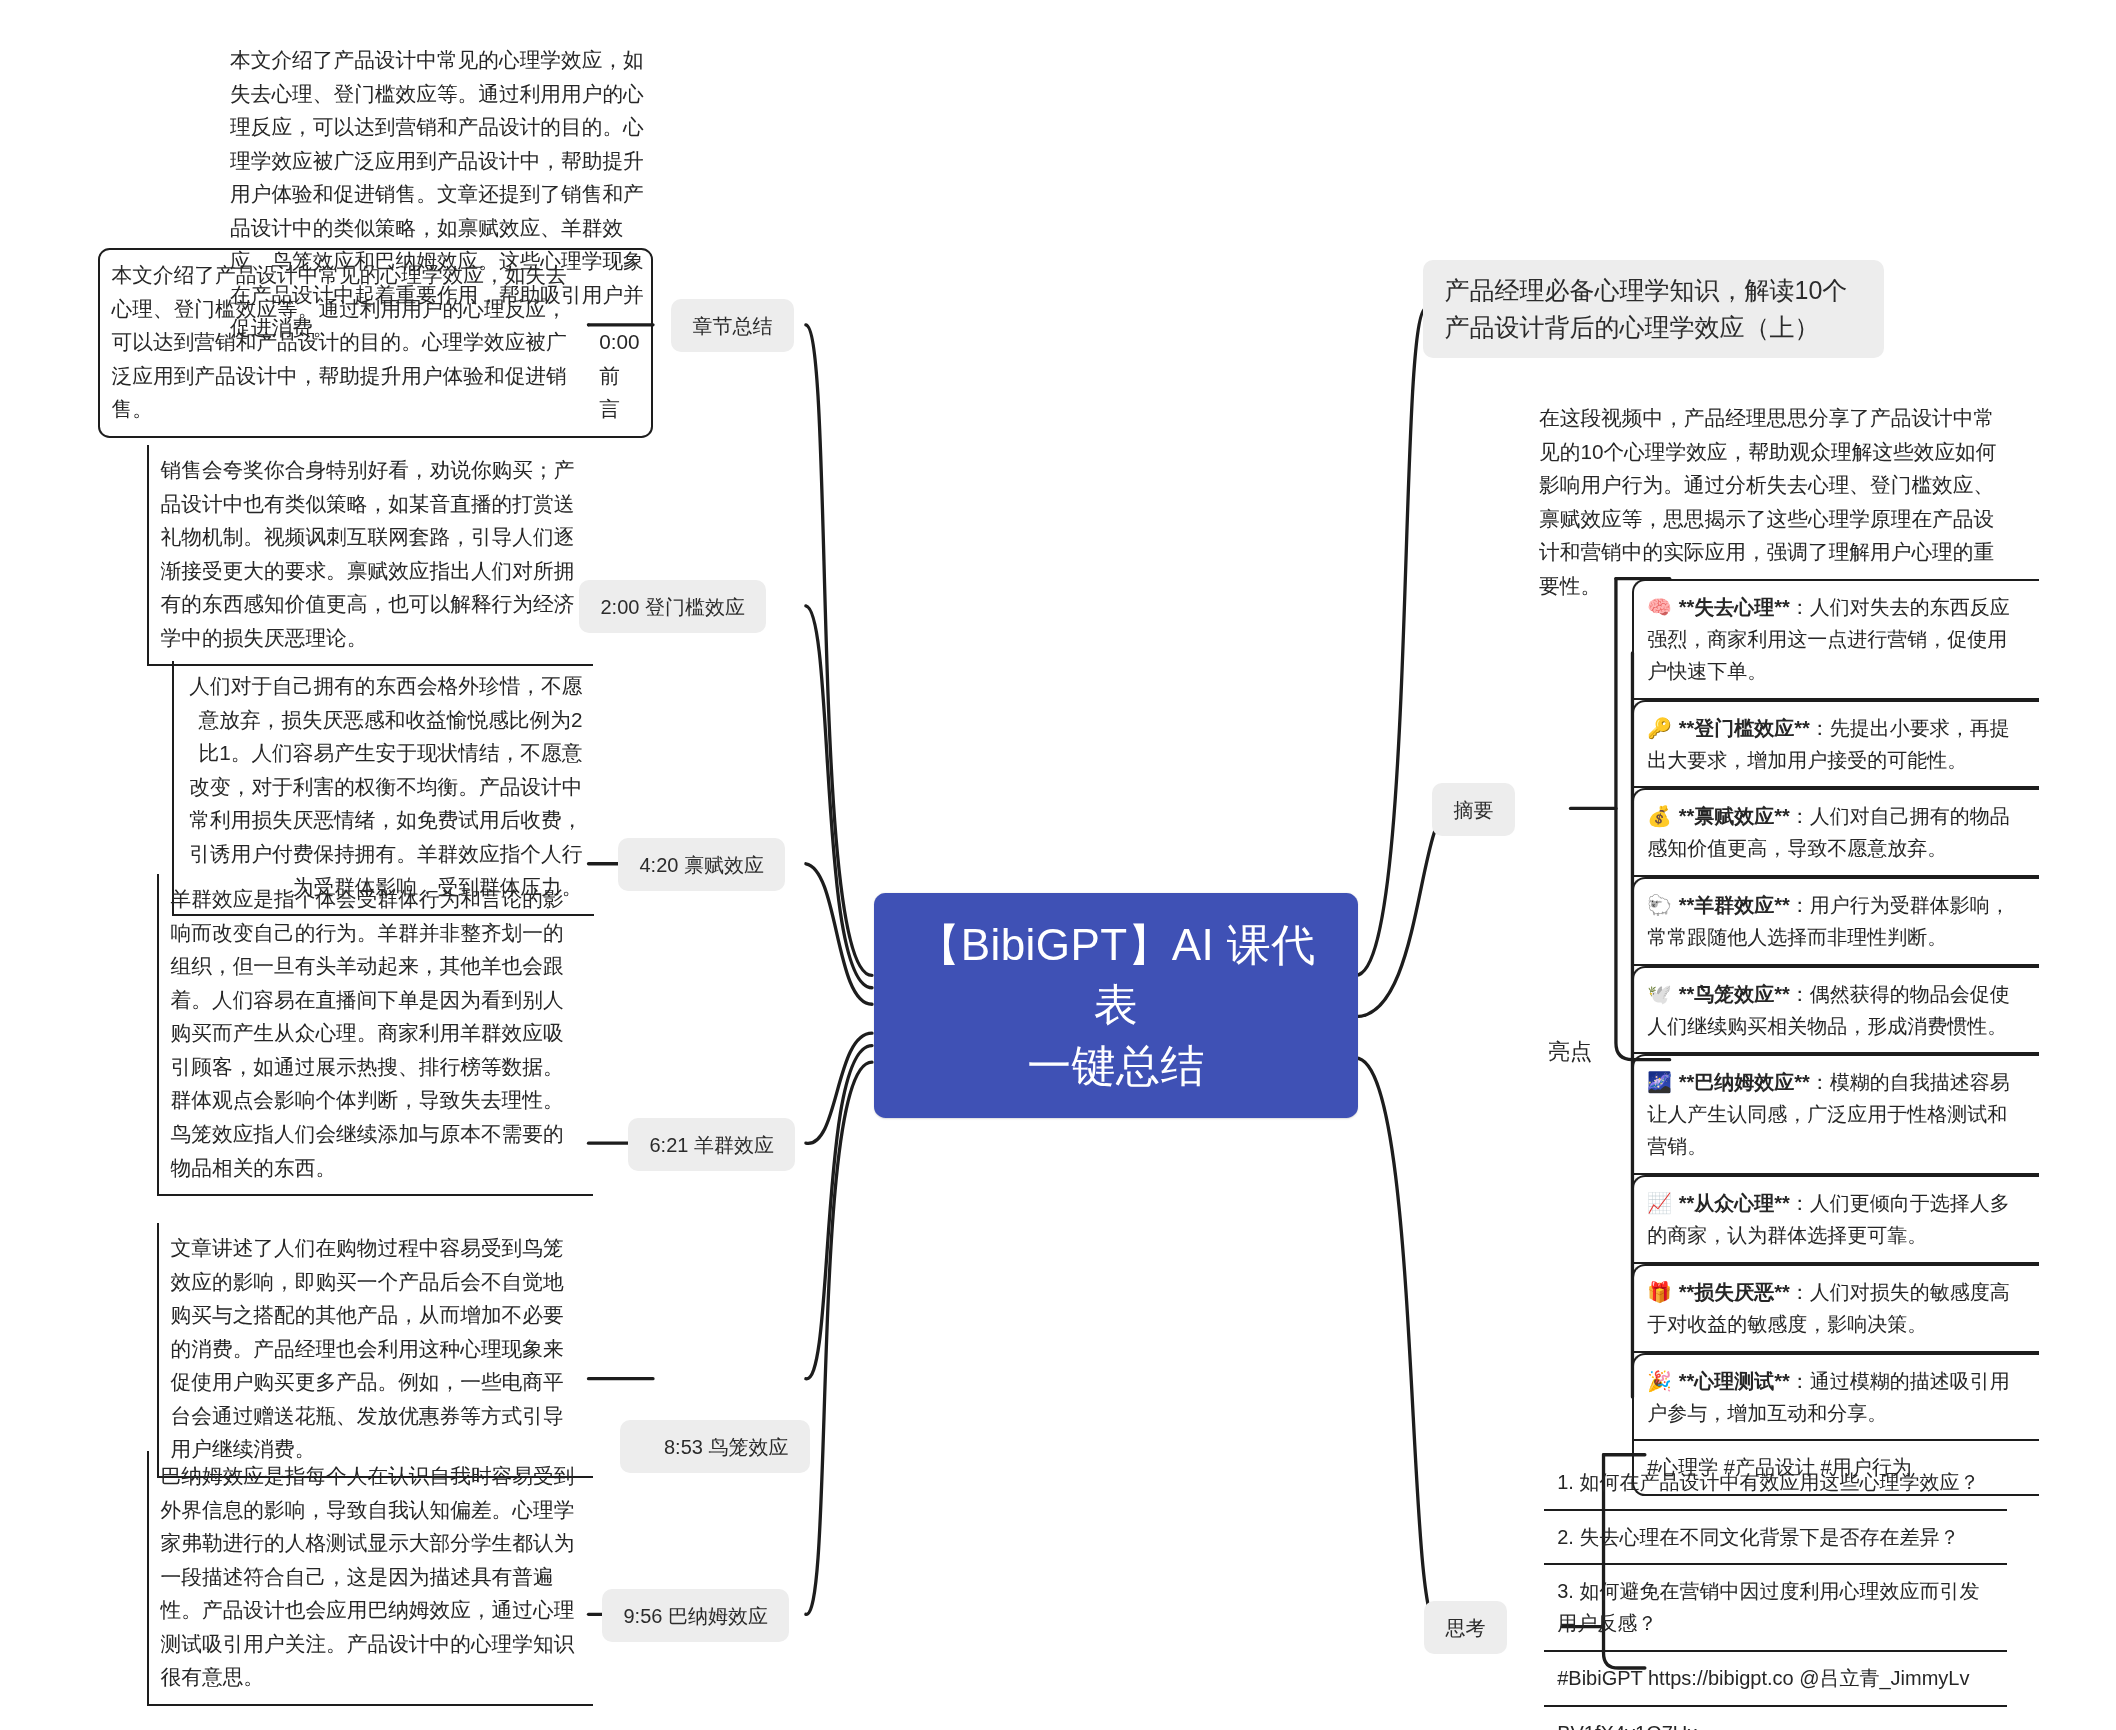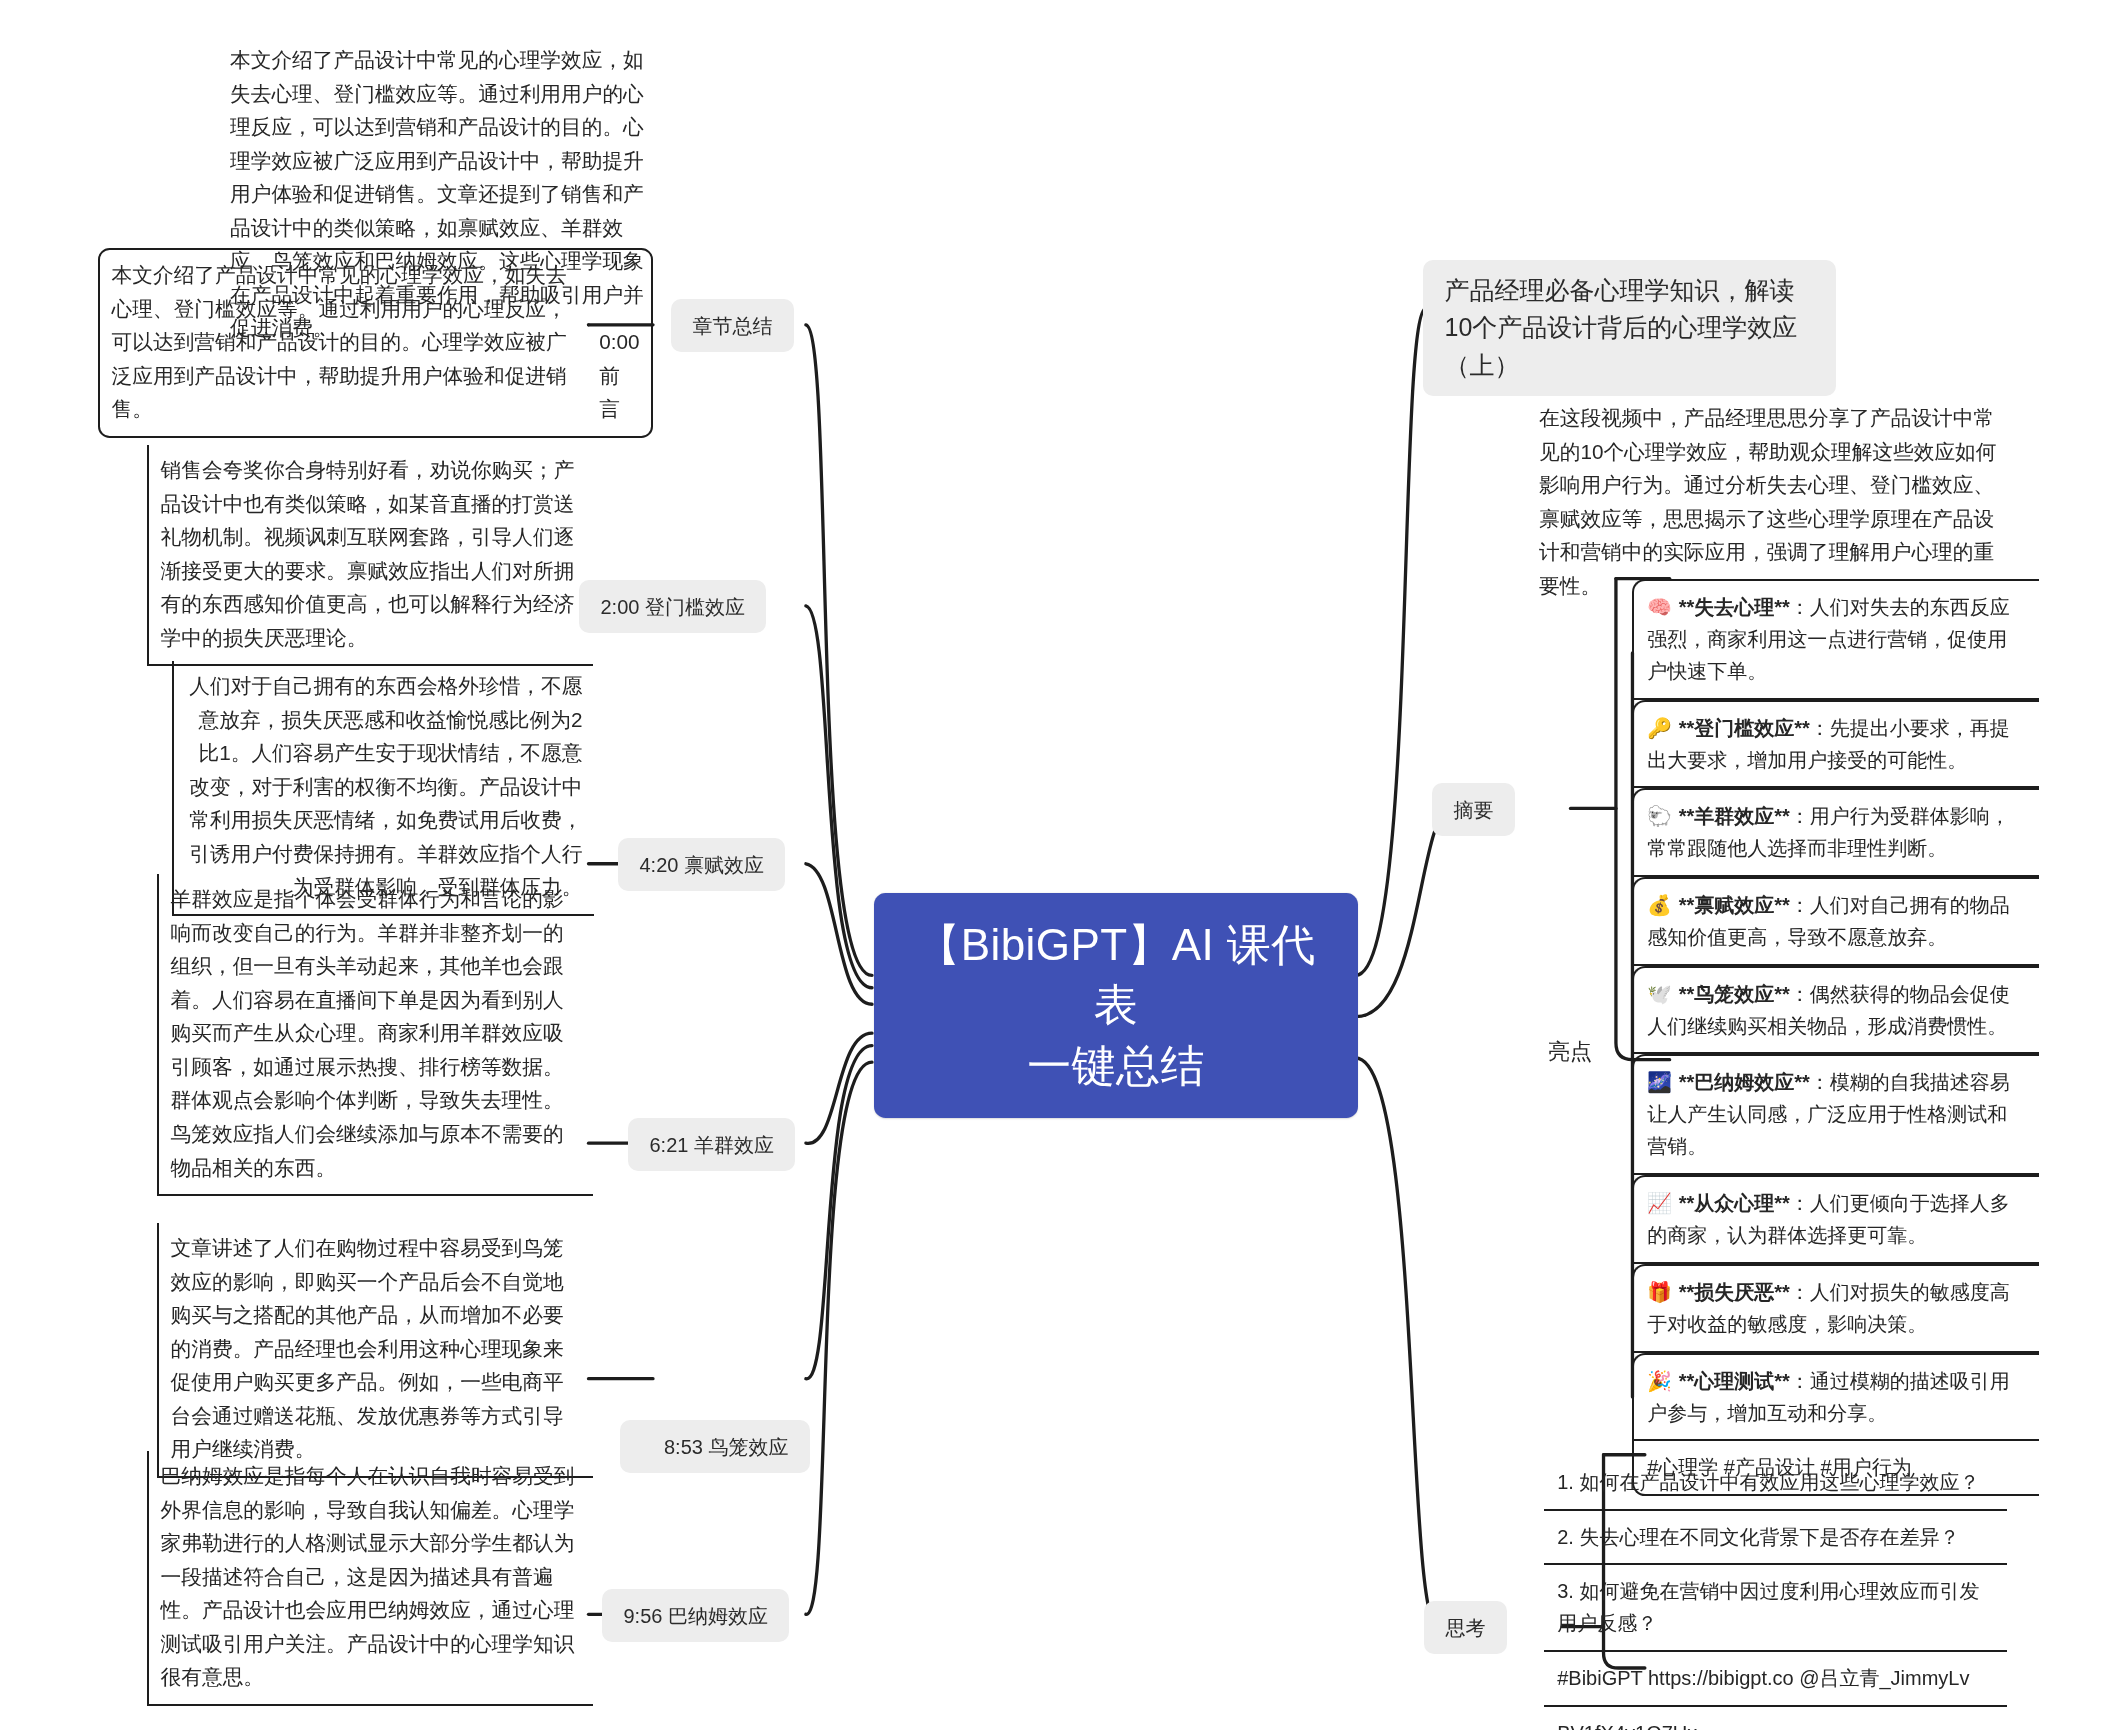--- a/index.html
+++ b/index.html
@@ -184,46 +184,46 @@
   <div class="node" style="left:147px; top:1451px; width:446px;">
     <div class="leaf plain-left">巴纳姆效应是指每个人在认识自我时容易受到外界信息的影响，导致自我认知偏差。心理学家弗勒进行的人格测试显示大部分学生都认为一段描述符合自己，这是因为描述具有普遍性。产品设计也会应用巴纳姆效应，通过心理测试吸引用户关注。产品设计中的心理学知识很有意思。</div>
   </div>
   <div class="node pill" style="left:602px; top:1589px;">9:56 巴纳姆效应</div>
 
   <div class="node root" style="left:874px; top:893px; width:484px;">
     <div>【BibiGPT】AI 课代表</div>
     <div>一键总结</div>
   </div>
 
-  <div class="node pill wrap" style="left:1423px; top:260px; width:413px; font-size:25px;">产品经理必备心理学知识，解读10个产品设计背后的心理学效应（上）</div>
+  <div class="node pill wrap" style="left:1423px; top:260px; width:461px; font-size:25px;">产品经理必备心理学知识，解读10个产品设计背后的心理学效应（上）</div>
 
   <div class="node" style="left:1539px; top:401px; width:471px;">
     <div class="leaf no-border" style="border-bottom:none; padding:0; font-size:20.7px;">在这段视频中，产品经理思思分享了产品设计中常见的10个心理学效应，帮助观众理解这些效应如何影响用户行为。通过分析失去心理、登门槛效应、禀赋效应等，思思揭示了这些心理学原理在产品设计和营销中的实际应用，强调了理解用户心理的重要性。</div>
   </div>
 
   <div class="node pill" style="left:1432px; top:783px;">摘要</div>
 
   <div class="branch-caption" style="left:1548px; top:1037px;">亮点</div>
 
   <div class="node" style="left:1632px; top:579px; width:407px;">
 
     <div class="hl round-tl">
       <span class="emoji">🧠</span><b>**失去心理**</b><span>：人们对失去的东西反应强烈，商家利用这一点进行营销，促使用户快速下单。</span>
     </div>
 
     <div class="hl round-tl">
       <span class="emoji">🔑</span><b>**登门槛效应**</b><span>：先提出小要求，再提出大要求，增加用户接受的可能性。</span>
     </div>
 
     <div class="hl round-tl">
+      <span class="emoji">💰</span><b>**禀赋效应**</b><span>：人们对自己拥有的物品感知价值更高，导致不愿意放弃。</span>
+    </div>
+
+    <div class="hl round-tl">
       <span class="emoji">🐑</span><b>**羊群效应**</b><span>：用户行为受群体影响，常常跟随他人选择而非理性判断。</span>
-    </div>
-
-    <div class="hl round-tl">
-      <span class="emoji">💰</span><b>**禀赋效应**</b><span>：人们对自己拥有的物品感知价值更高，导致不愿意放弃。</span>
     </div>
 
     <div class="hl round-tl">
       <span class="emoji">🕊️</span><b>**鸟笼效应**</b><span>：偶然获得的物品会促使人们继续购买相关物品，形成消费惯性。</span>
     </div>
 
     <div class="hl round-tl">
       <span class="emoji">🌌</span><b>**巴纳姆效应**</b><span>：模糊的自我描述容易让人产生认同感，广泛应用于性格测试和营销。</span>
     </div>
 

